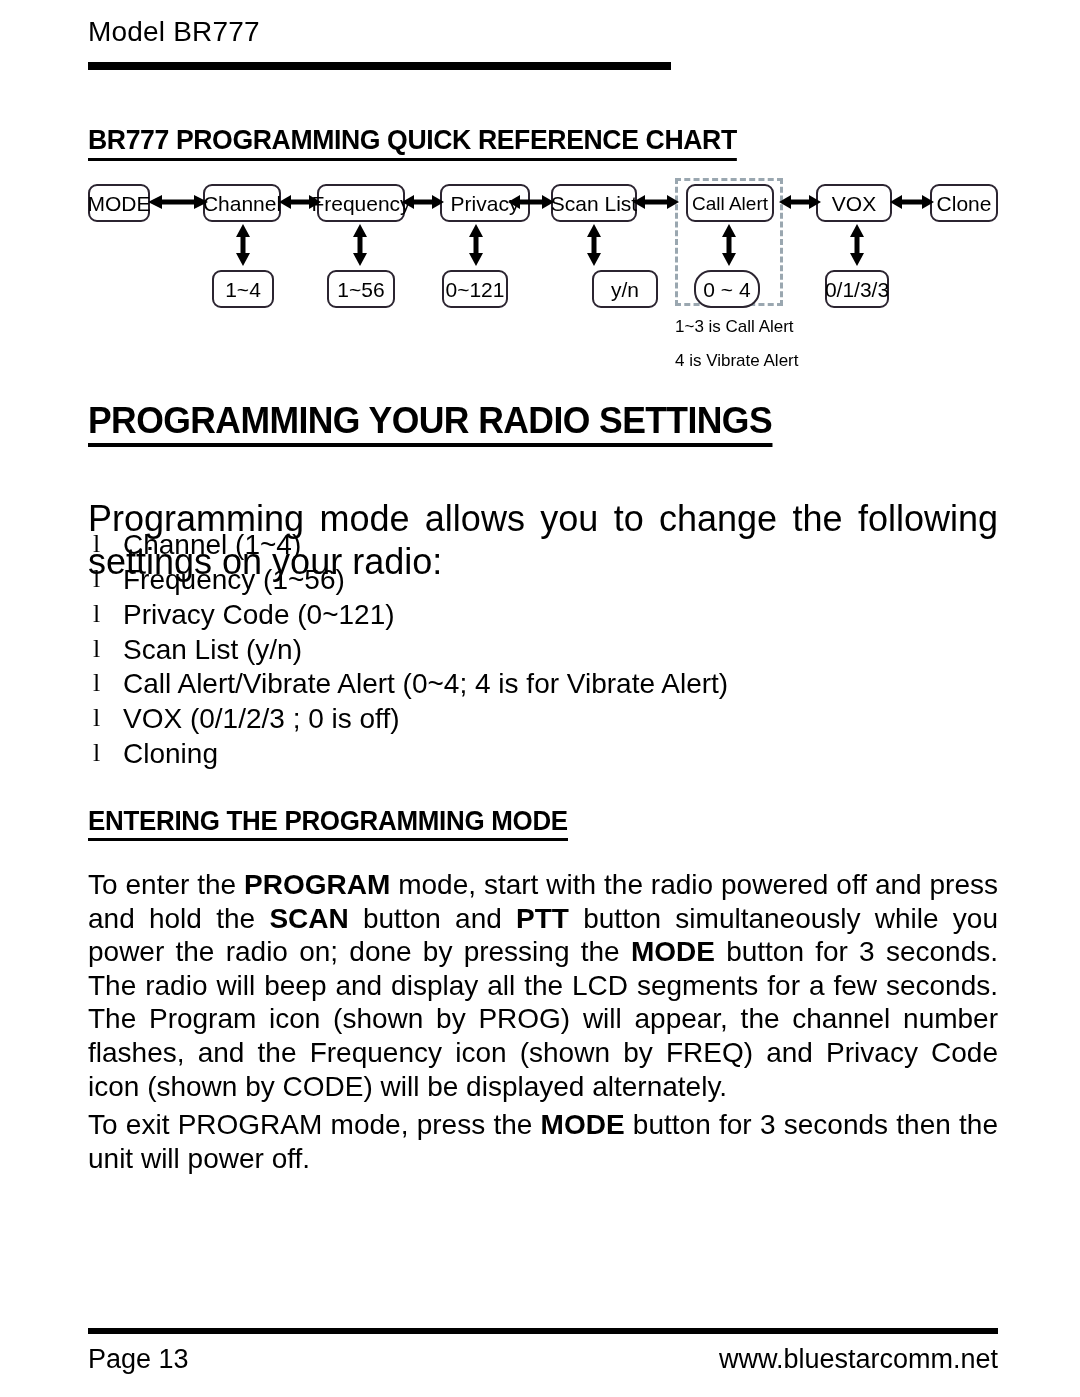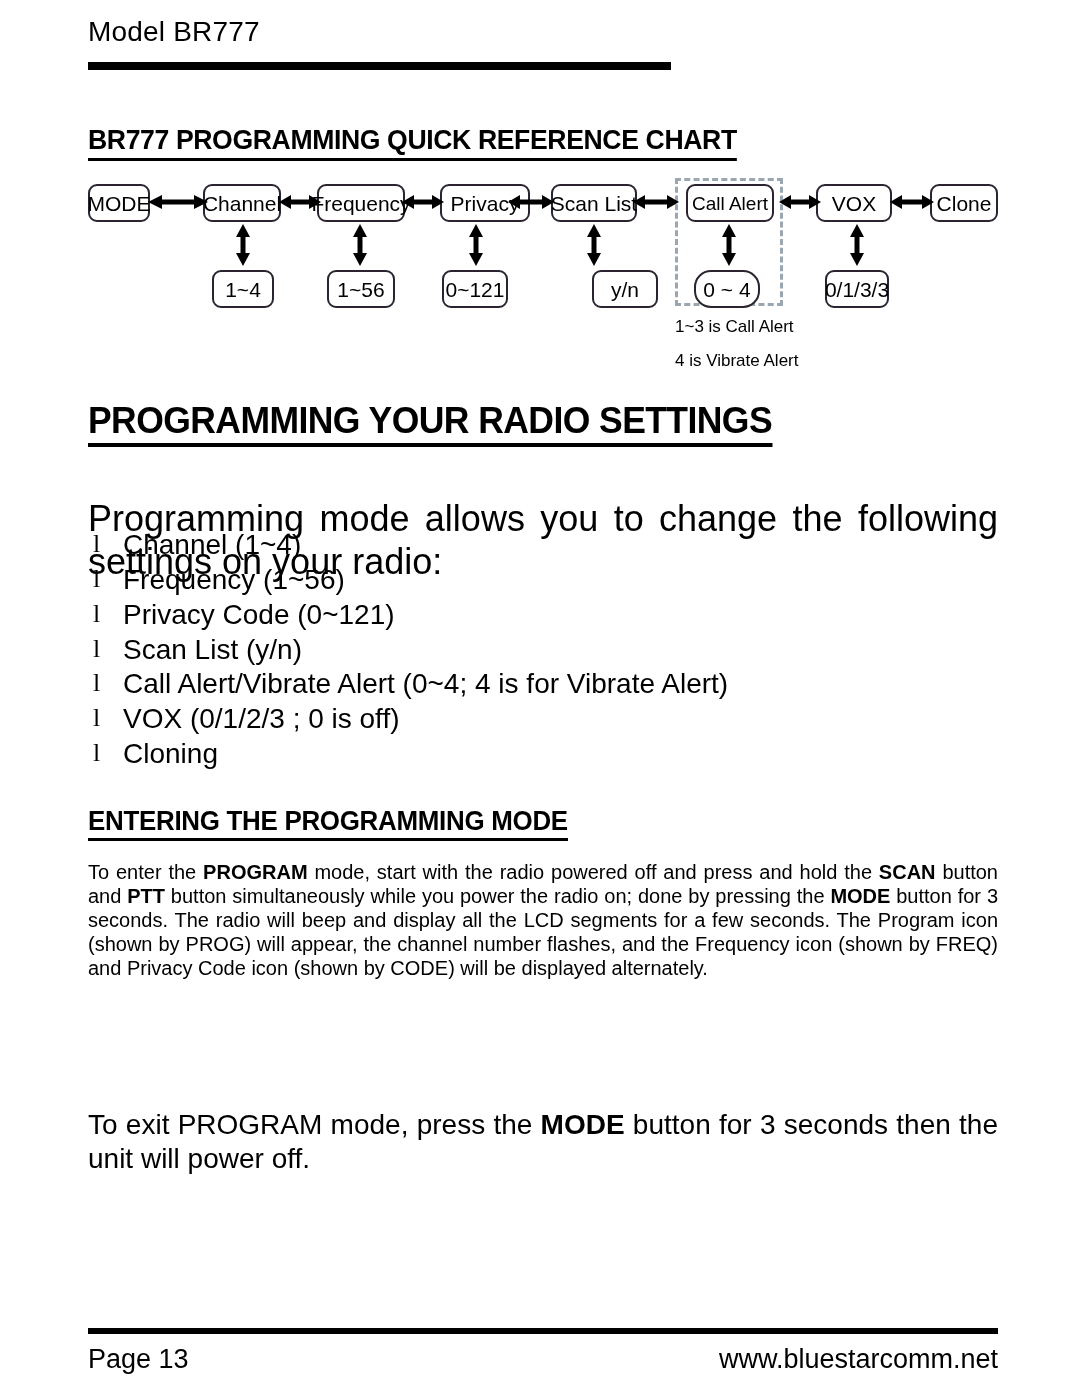--- a/index.html
+++ b/index.html
@@ -157,21 +157,21 @@
     transform-origin: left center;
     border-bottom: 3px solid #000;
     padding-bottom: 1px;
     white-space: nowrap;
   }
 
   #para-enter {
     position: absolute;
     left: 88px; top: 840px;
     width: 910px;
-    font-size: 20px;
+    font-size: 28px;
     line-height: 1.2;
     text-align: justify;
     text-justify: inter-word;
   }
   #para-exit {
     position: absolute;
     left: 88px; top: 1080px;
     width: 910px;
     font-size: 28px;
     line-height: 1.2;

